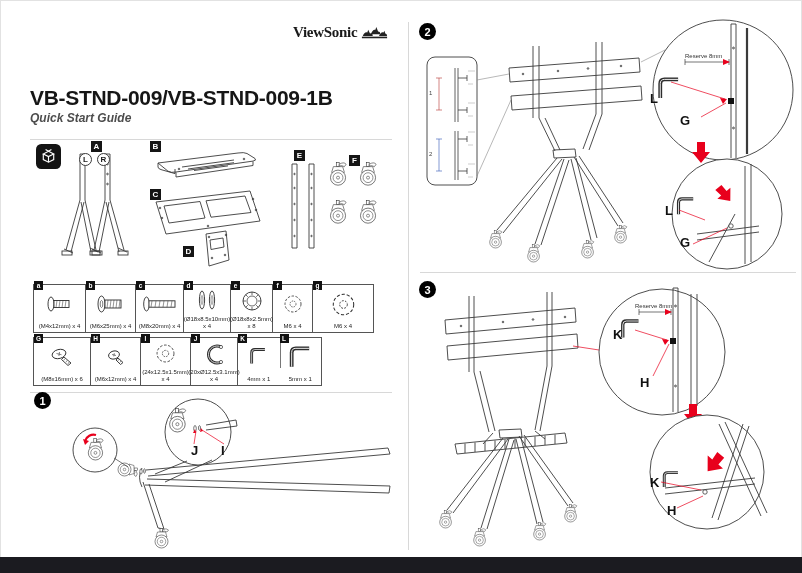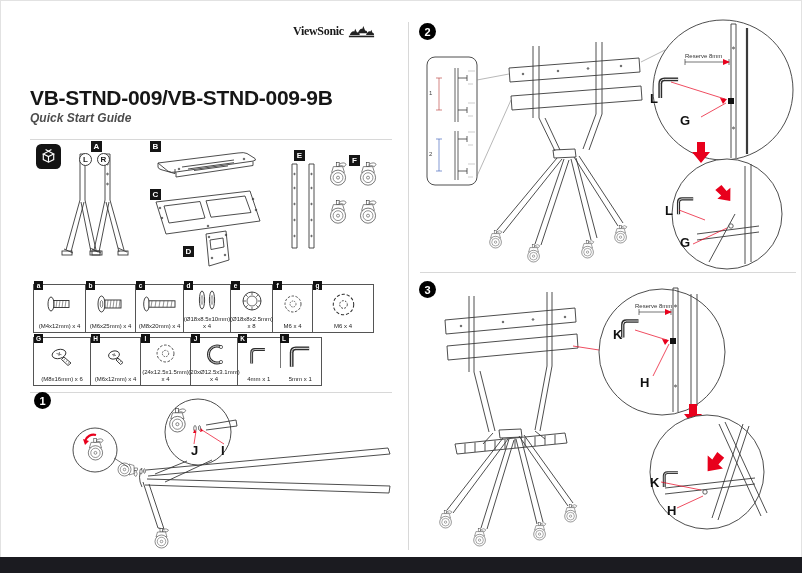--- a/index.html
+++ b/index.html
@@ -3,21 +3,21 @@
 <meta charset="utf-8">
 <style>
   * { margin:0; padding:0; box-sizing:border-box; }
   body { font-family:"Liberation Sans", sans-serif; background:#ededed; }
   #page { position:relative; width:802px; height:573px; background:#fff; margin:0 auto;
           overflow:hidden; box-shadow: inset 0 0 0 1px #e2e2e2; color:#1c1c1c; }
   .abs { position:absolute; }
   svg { display:block; overflow:visible; }
 
   
-  .brand { font-family:"Liberation Serif", serif; font-weight:bold; font-size:12px;
+  .brand { font-family:"Liberation Serif", serif; font-weight:bold; font-size:15px;
            letter-spacing:-0.3px; color:#1a1a1a; }
   .title { font-size:21px; font-weight:bold; letter-spacing:-0.3px; color:#161616; }
   .subtitle { font-size:12px; font-weight:bold; color:#4d4d4d; }
 
   .hr { position:absolute; height:1px; background:#d8d8d8; }
   .vr { position:absolute; width:1px; background:#d8d8d8; }
 
   
   .plabel { position:absolute; width:11px; height:11px; background:#151515; color:#fff;
             font-size:8px; font-weight:bold; display:flex; align-items:center;
@@ -129,21 +129,21 @@
   <div class="abs" style="left:293px; top:24px; display:flex; align-items:center; gap:4px;">
     <span class="brand">ViewSonic</span>
     <svg width="27" height="15" viewBox="0 0 30 16">
       <path d="M2,12 q2,-5 5,-4 l1,-3 2,4 q3,-1 3,3 z" fill="#222"></path>
       <path d="M11,10 q2,-6 5,-5 l1,-3 2,5 q3,0 2,3 z" fill="#222"></path>
       <path d="M20,12 q2,-5 5,-4 l1,-2 1,3 q2,0 2,3 z" fill="#222"></path>
       <rect x="1" y="12.6" width="28" height="1.8" fill="#222"></rect>
     </svg>
   </div>
 
-  <div class="abs title" style="left:30px; top:86px;">VB-STND-009/VB-STND-009-9B</div>
+  <div class="abs title" style="left:30px; top:86px;">VB-STND-009/VB-STND-009-1B</div>
   <div class="abs subtitle" style="left:30px; top:111px;font-style:italic;">Quick Start Guide</div>
   <div class="hr" style="left:30px; top:139px; width:362px;"></div>
 
   <svg class="abs" style="left:36px; top:144px;" width="25" height="25" viewBox="0 0 24 24">
     <rect width="24" height="24" rx="5" fill="#141414"></rect>
     <g stroke="#fff" stroke-width="1.1" fill="none">
       <path d="M12,7 L17,9.5 L12,12 L7,9.5 Z"></path>
       <path d="M7,9.5 V15 L12,17.5 L17,15 V9.5"></path>
       <path d="M12,12 V17.5"></path>
       <path d="M12,7 L9.2,5.2 M12,7 L14.8,5.2"></path>

